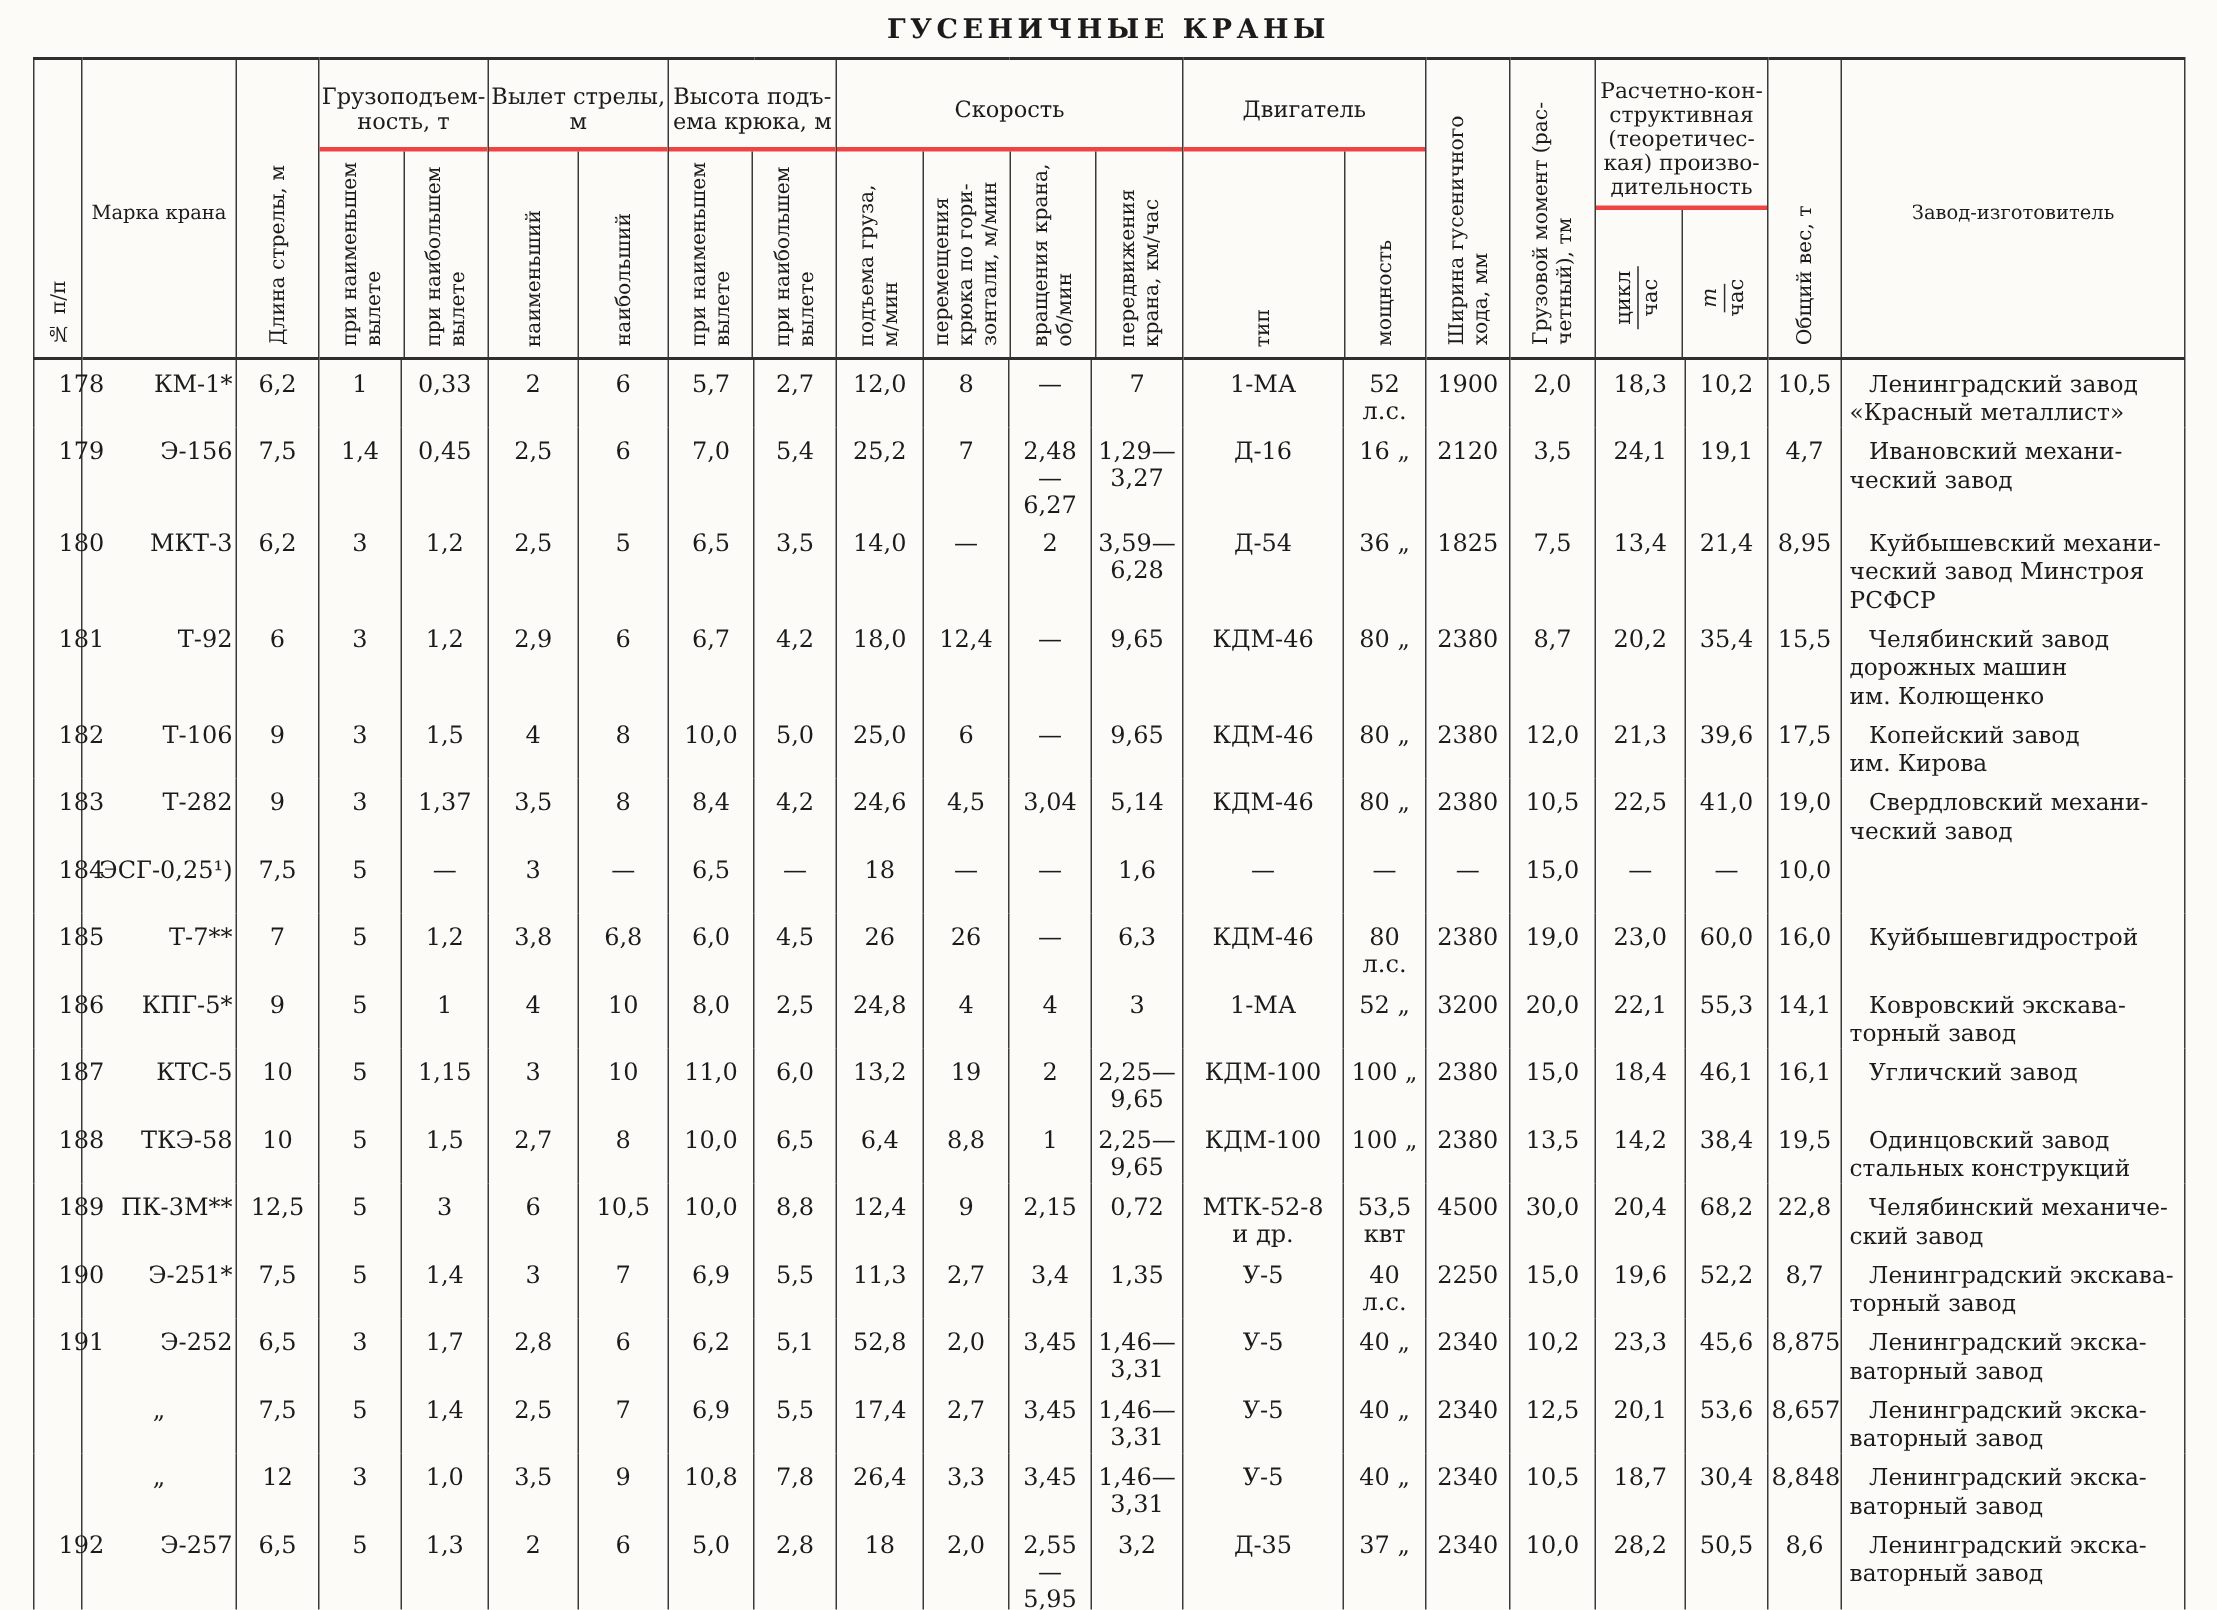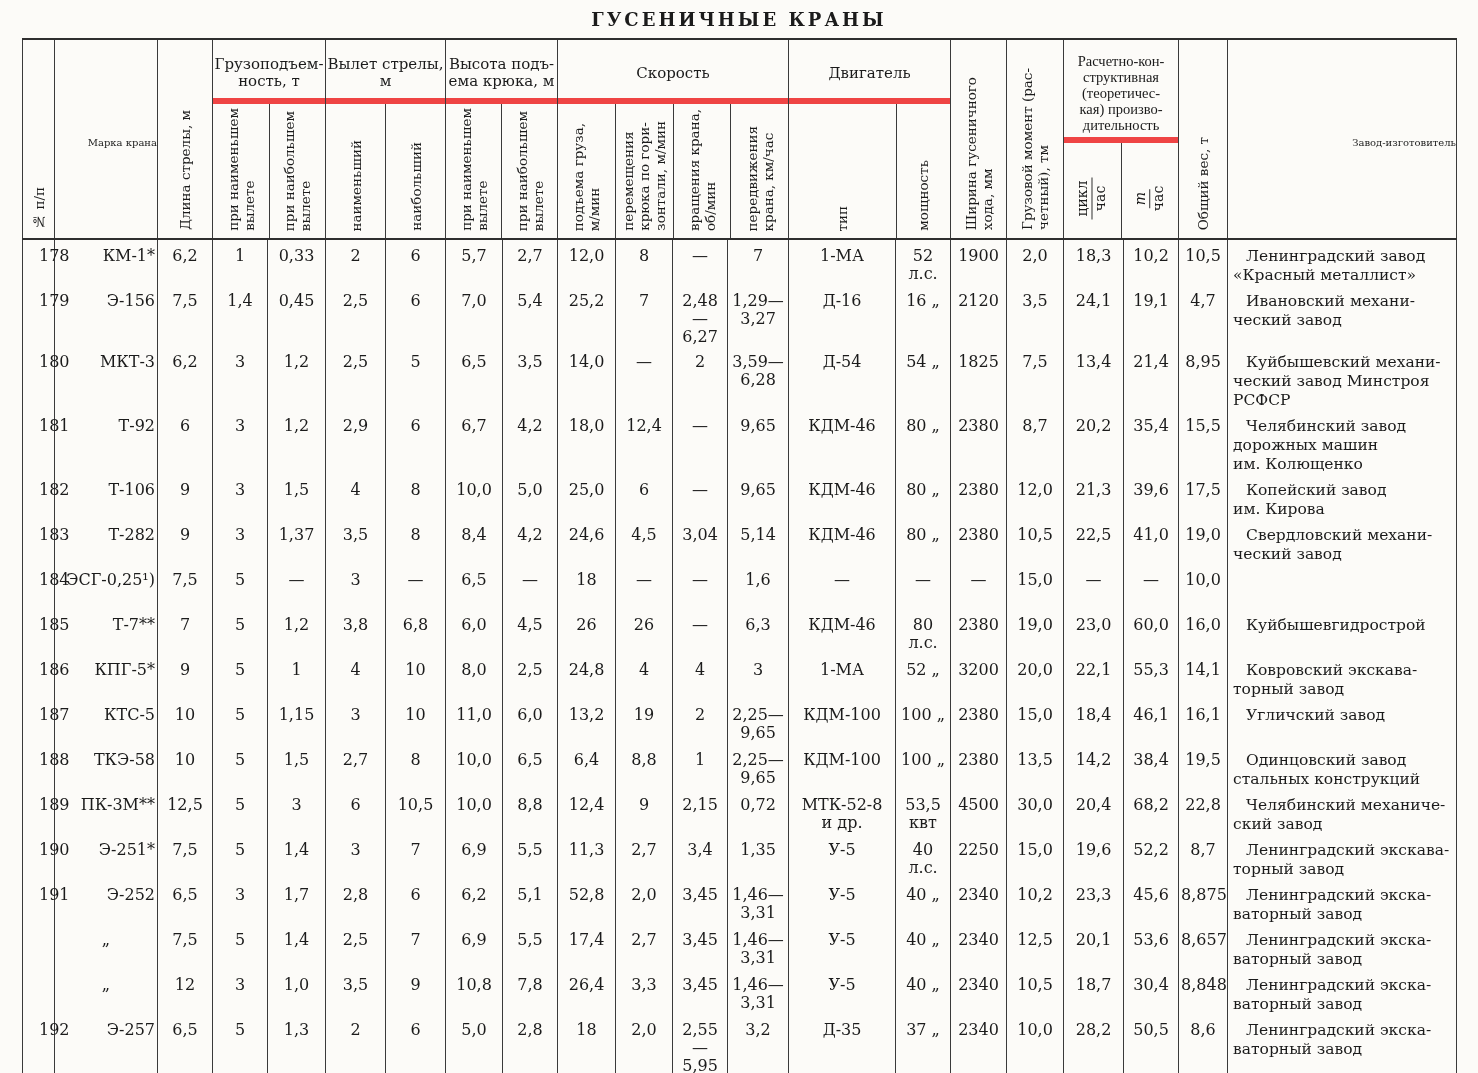--- a/index.html
+++ b/index.html
@@ -32,46 +32,45 @@
     vertical-align:top;
     font-weight:normal;
   }
   thead th{
     border-top:2px solid #2f2f2f;
     border-bottom:2px solid #2f2f2f;
     vertical-align:bottom;
   }
   
   .hcell{height:190px;display:flex;white-space:pre-line;}
-  .hcell.center{align-items:center;justify-content:flex-end;text-align:center;font-size:10px;line-height:18px;}
+  .hcell.center{align-items:center;justify-content:center;text-align:center;font-size:13px;line-height:18px;}
   .hcell.bottom{align-items:flex-end;justify-content:center;text-align:left;padding-bottom:8px;}
   .rot{
     writing-mode:vertical-rl;
     transform:rotate(180deg);
     white-space:pre-line;
     text-align:left;
     font-size:13.5px;
     line-height:16px;
   }
   .grp{height:190px;display:flex;flex-direction:column;}
   .grp-label{
     flex:0 0 auto;
     min-height:50px;
     display:flex;align-items:center;justify-content:center;
     text-align:center;
-    border-bottom:6px solid #ef4444;
+    border-bottom:3px solid #ef4444;
     white-space:pre-line;
     font-size:15px;line-height:17px;
   }
   .grp-label.tall{
     min-height:84px;
     font-size:14.5px;line-height:16px;
     align-items:flex-start;
     padding-top:5px;
-    font-family:Liberation Serif, serif;
   }
   .grp-subs{flex:1 1 auto;display:flex;}
   .sub{
     flex:1 1 0;
     display:flex;align-items:flex-end;justify-content:center;
     padding-bottom:7px;
     min-width:0;
   }
   .sub + .sub{border-left:1px solid #3a3a3a;}
   .frac{
@@ -327,21 +326,21 @@
           <td class="c-reach_min">2,5</td>
           <td class="c-reach_max">5</td>
           <td class="c-hh_min">6,5</td>
           <td class="c-hh_max">3,5</td>
           <td class="c-speed_lift">14,0</td>
           <td class="c-speed_horiz">—</td>
           <td class="c-speed_slew">2</td>
           <td class="c-speed_travel">3,59—
 6,28</td>
           <td class="c-engine_type">Д-54</td>
-          <td class="c-engine_power">54 „</td>
+          <td class="c-engine_power">36 „</td>
           <td class="c-track_width">1825</td>
           <td class="c-load_moment">7,5</td>
           <td class="c-cycles_per_hour">13,4</td>
           <td class="c-tons_per_hour">21,4</td>
           <td class="c-total_weight">8,95</td>
           <td class="c-manufacturer">Куйбышевский механи-
 ческий завод Минстроя
 РСФСР</td>
         </tr>
         <tr>

